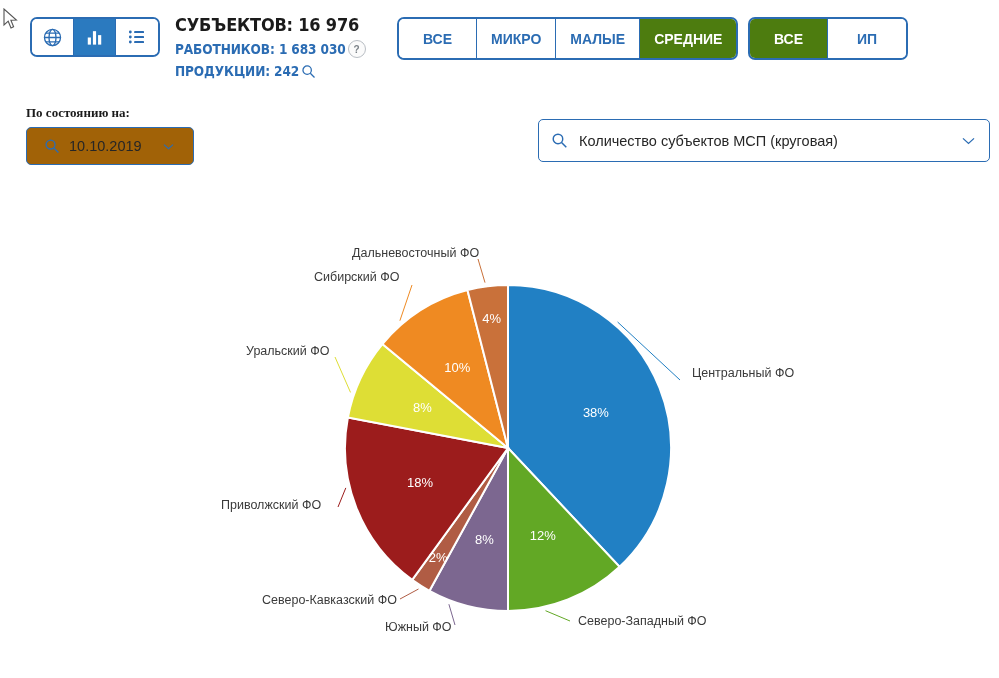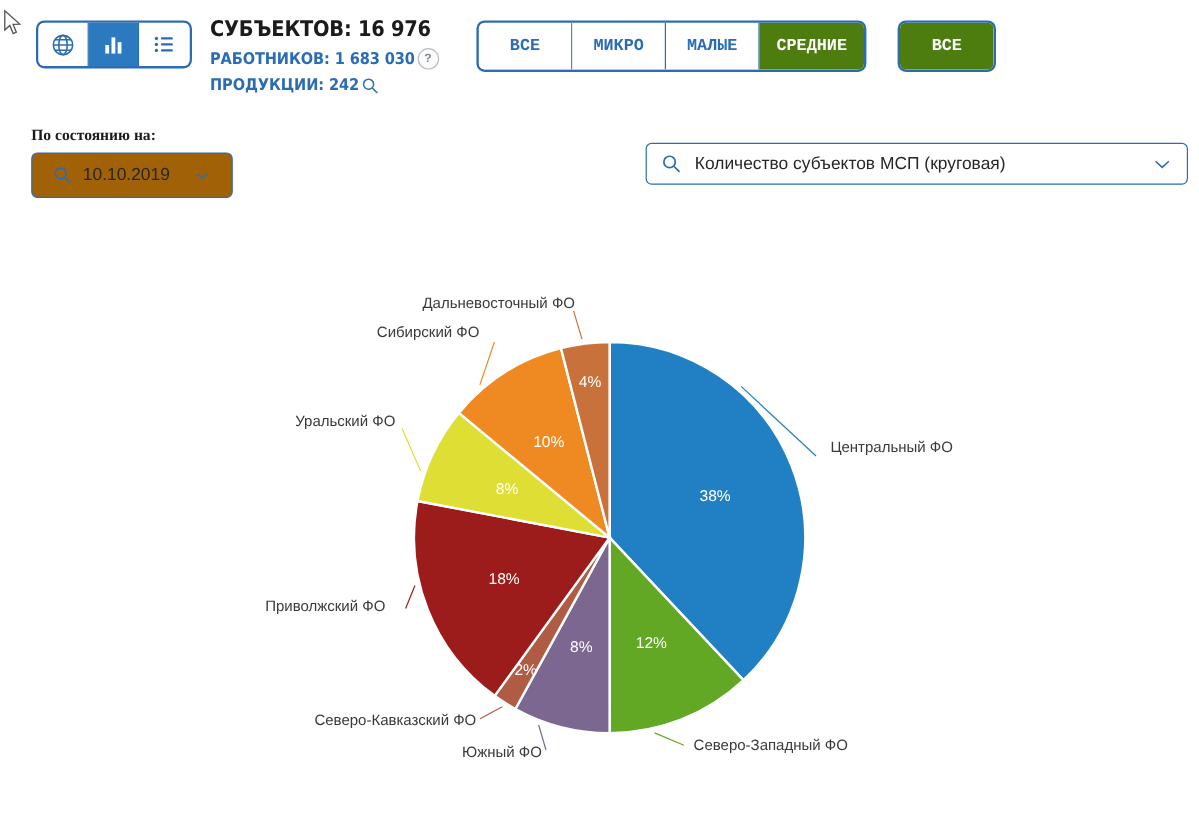--- a/index.html
+++ b/index.html
@@ -104,21 +104,21 @@
     box-sizing: border-box;
     background: #fff;
   }
   .seg-group .seg {
     display: flex;
     align-items: center;
     justify-content: center;
     padding: 0 14px;
     background: #fff;
     color: #2b6cb3;
-    font-family: Liberation Mono, monospace;
+    font-family: Liberation Sans, sans-serif;
     font-weight: bold;
     font-size: 14px;
     letter-spacing: 0px;
     border-right: 1px solid #2b6cb3;
     box-sizing: border-box;
     white-space: nowrap;
   }
   .seg-group .seg:last-child { border-right: none; }
   .seg-group .seg.active { background: #4d7c0f; color: #fff; }
 
@@ -157,21 +157,21 @@
     color: #262626;
     flex: 1;
   }
 
   
   .metric-select {
     position: absolute;
     left: 538px;
     top: 119px;
     width: 452px;
-    height: 35px;
+    height: 43px;
     border: 1px solid #2b6cb3;
     border-radius: 5px;
     background: #fff;
     display: flex;
     align-items: center;
     padding: 0 12px;
     box-sizing: border-box;
     gap: 11px;
   }
   .metric-value {
@@ -255,20 +255,21 @@
 
 <div class="seg-group" id="size-group">
   <div class="seg">ВСЕ</div>
   <div class="seg">МИКРО</div>
   <div class="seg">МАЛЫЕ</div>
   <div class="seg active">СРЕДНИЕ</div>
 </div>
 
 <div class="seg-group" id="form-group">
   <div class="seg active">ВСЕ</div>
+  <div class="seg">ИП</div>
 </div>
 
 <div class="date-block">
   <div class="date-label">По состоянию на:</div>
   <div class="date-field">
     <svg width="16" height="16" viewBox="0 0 20 20" fill="none" stroke="#2b6cb3" stroke-width="1.7">
       <circle cx="8.2" cy="8.2" r="5.6"></circle>
       <line x1="12.4" y1="12.4" x2="18" y2="18"></line>
     </svg>
     <span class="date-value">10.10.2019</span>

